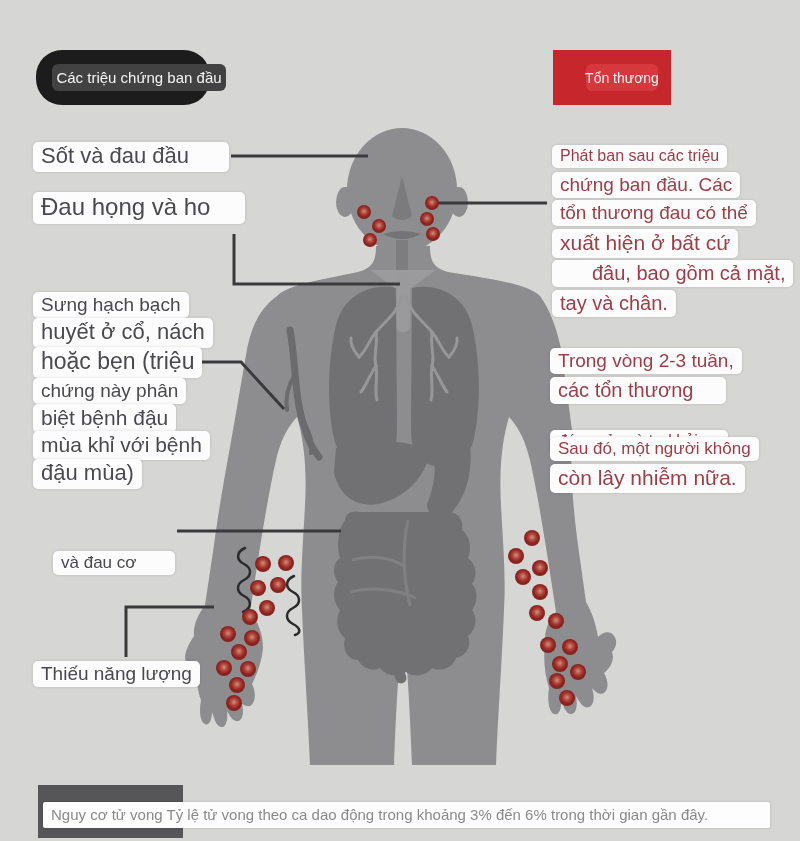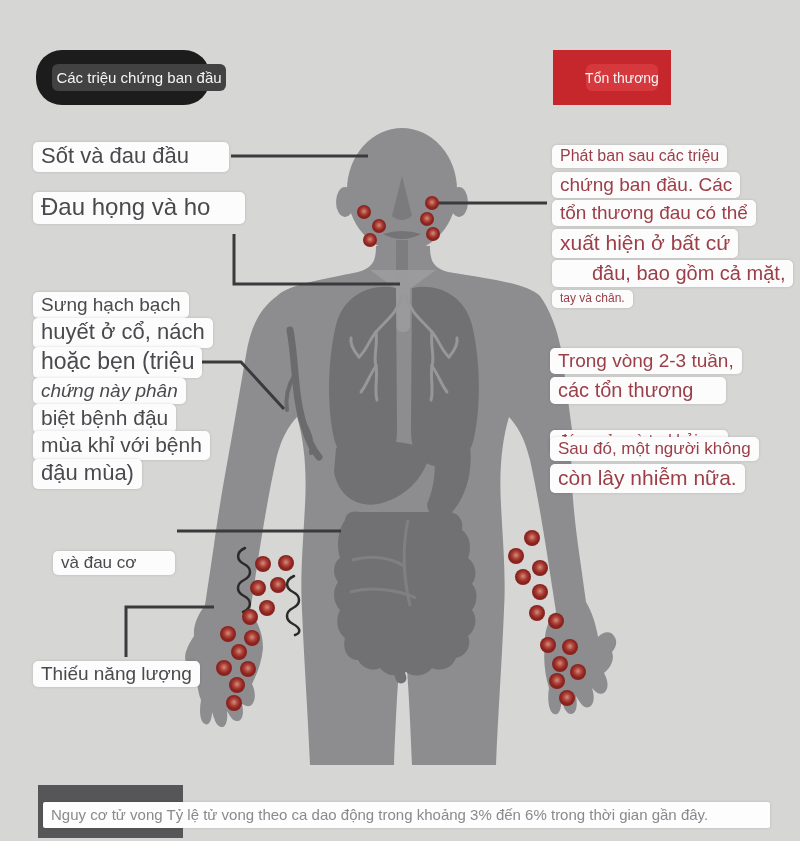--- a/index.html
+++ b/index.html
@@ -36,34 +36,34 @@
     position:absolute;left:43px;top:802px;width:727px;height:26px;background:#fdfdfd;
     font-size:15px;line-height:25px;color:var(--footer-text);padding-left:8px;white-space:nowrap;
     border-radius:2px;box-shadow:0 0 3px rgba(0,0,0,.15);
   }
   
   #lbl-fever{left:33px;top:142px;width:196px;font-size:22px;}
   #lbl-throat{left:33px;top:192px;width:212px;font-size:24px;}
   .lymph-0{left:33px;top:292px;font-size:19px;}
   .lymph-1{left:33px;top:318px;font-size:22px;}
   .lymph-2{left:33px;top:347px;font-size:23px;}
-  .lymph-3{left:33px;top:378px;font-size:19px;font-style:italic;}
+  .lymph-3{left:33px;top:378px;font-size:19px;}
   .lymph-4{left:33px;top:404px;font-size:21px;}
   .lymph-5{left:33px;top:431px;font-size:21px;}
   .lymph-6{left:33px;top:459px;font-size:22px;}
   #lbl-back{left:33px;top:515px;width:142px;font-size:24px;}
   #lbl-muscle{left:33px;top:551px;width:122px;font-size:17px;margin-left:20px;}
   #lbl-energy{left:33px;top:661px;font-size:19px;}
   
   .rash-0{left:552px;top:145px;font-size:16px;}
   .rash-1{left:552px;top:172px;font-size:19px;}
   .rash-2{left:552px;top:200px;font-size:19px;}
   .rash-3{left:552px;top:229px;font-size:21px;}
   .rash-4{left:552px;top:260px;font-size:20px;padding-left:40px;}
-  .rash-5{left:552px;top:290px;font-size:12px;}
+  .rash-5{left:552px;top:290px;font-size:20px;}
   .heal-0{left:550px;top:348px;font-size:19px;}
   .heal-1{left:550px;top:377px;font-size:20px;min-width:176px;}
   .heal-2{left:550px;top:407px;font-size:16px;min-width:178px;margin-top:23px;}
   .heal-3{left:550px;top:437px;font-size:17px;}
   .heal-4{left:550px;top:464px;font-size:21px;}
   
   .body-fill{fill:var(--body);}
   .organ{fill:var(--organs);}
   .bronchi{stroke:var(--bronchi);stroke-width:3;fill:none;stroke-linecap:round;}
   .leader{stroke:var(--line);stroke-width:3;fill:none;}

